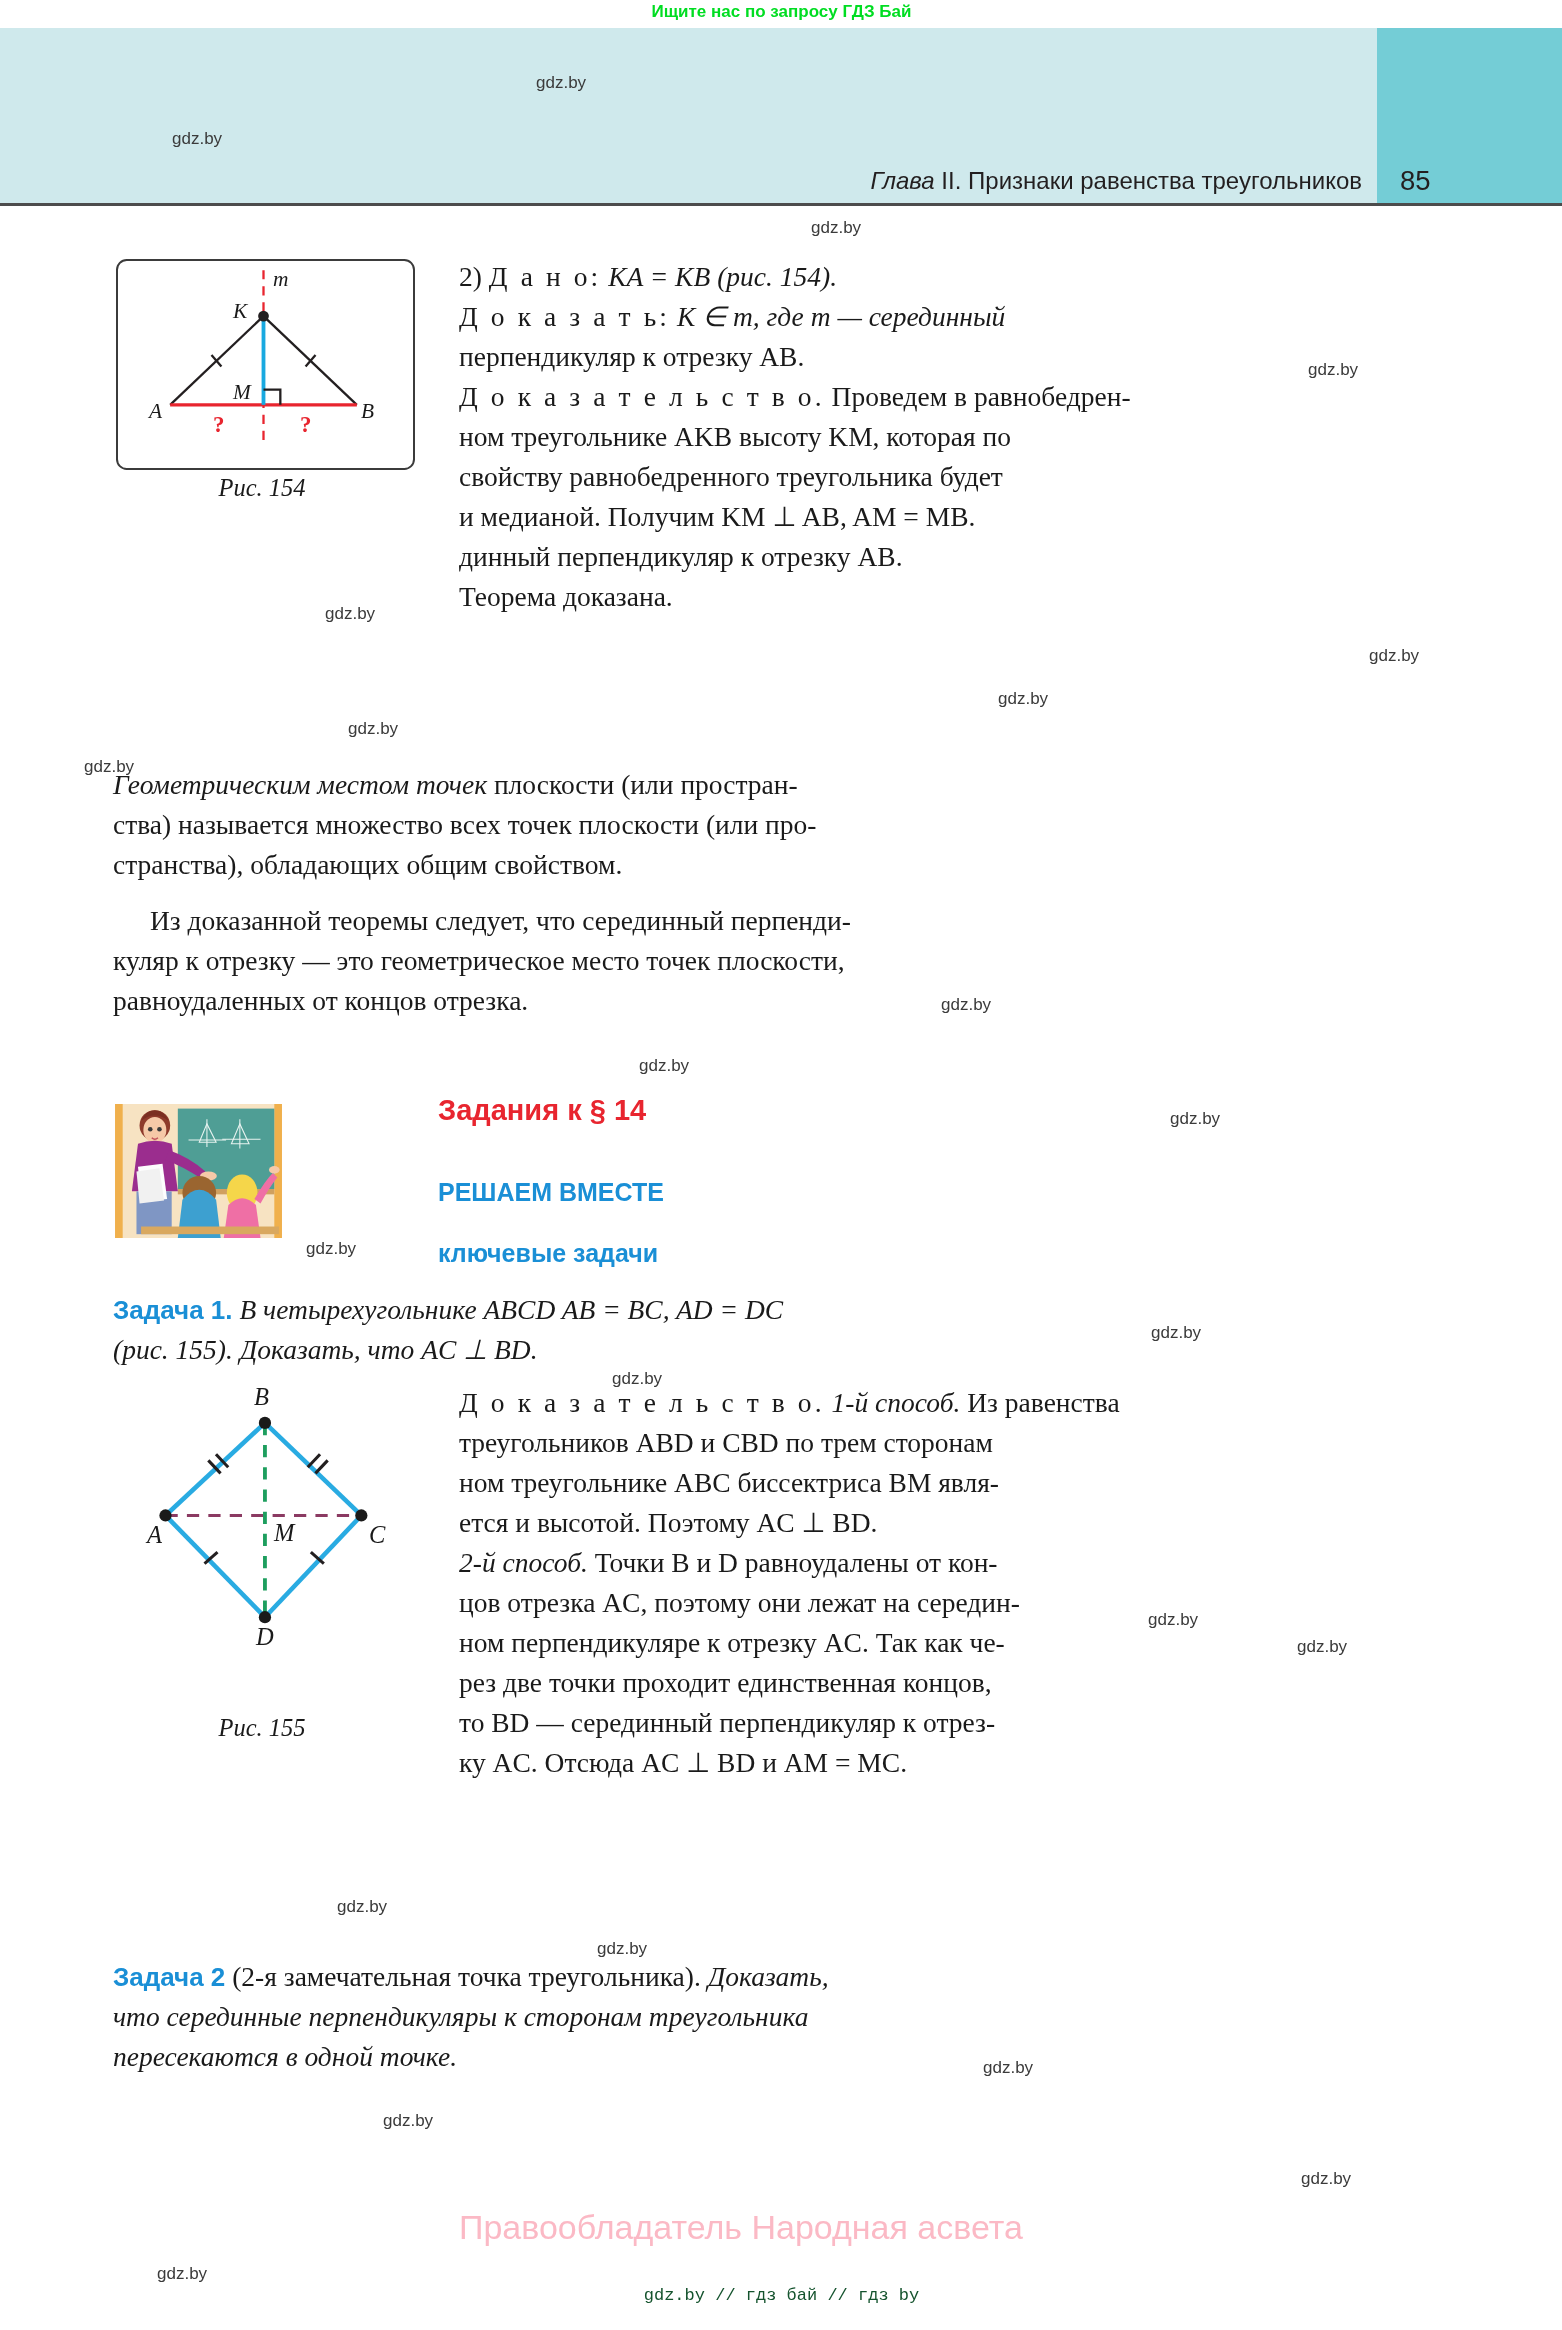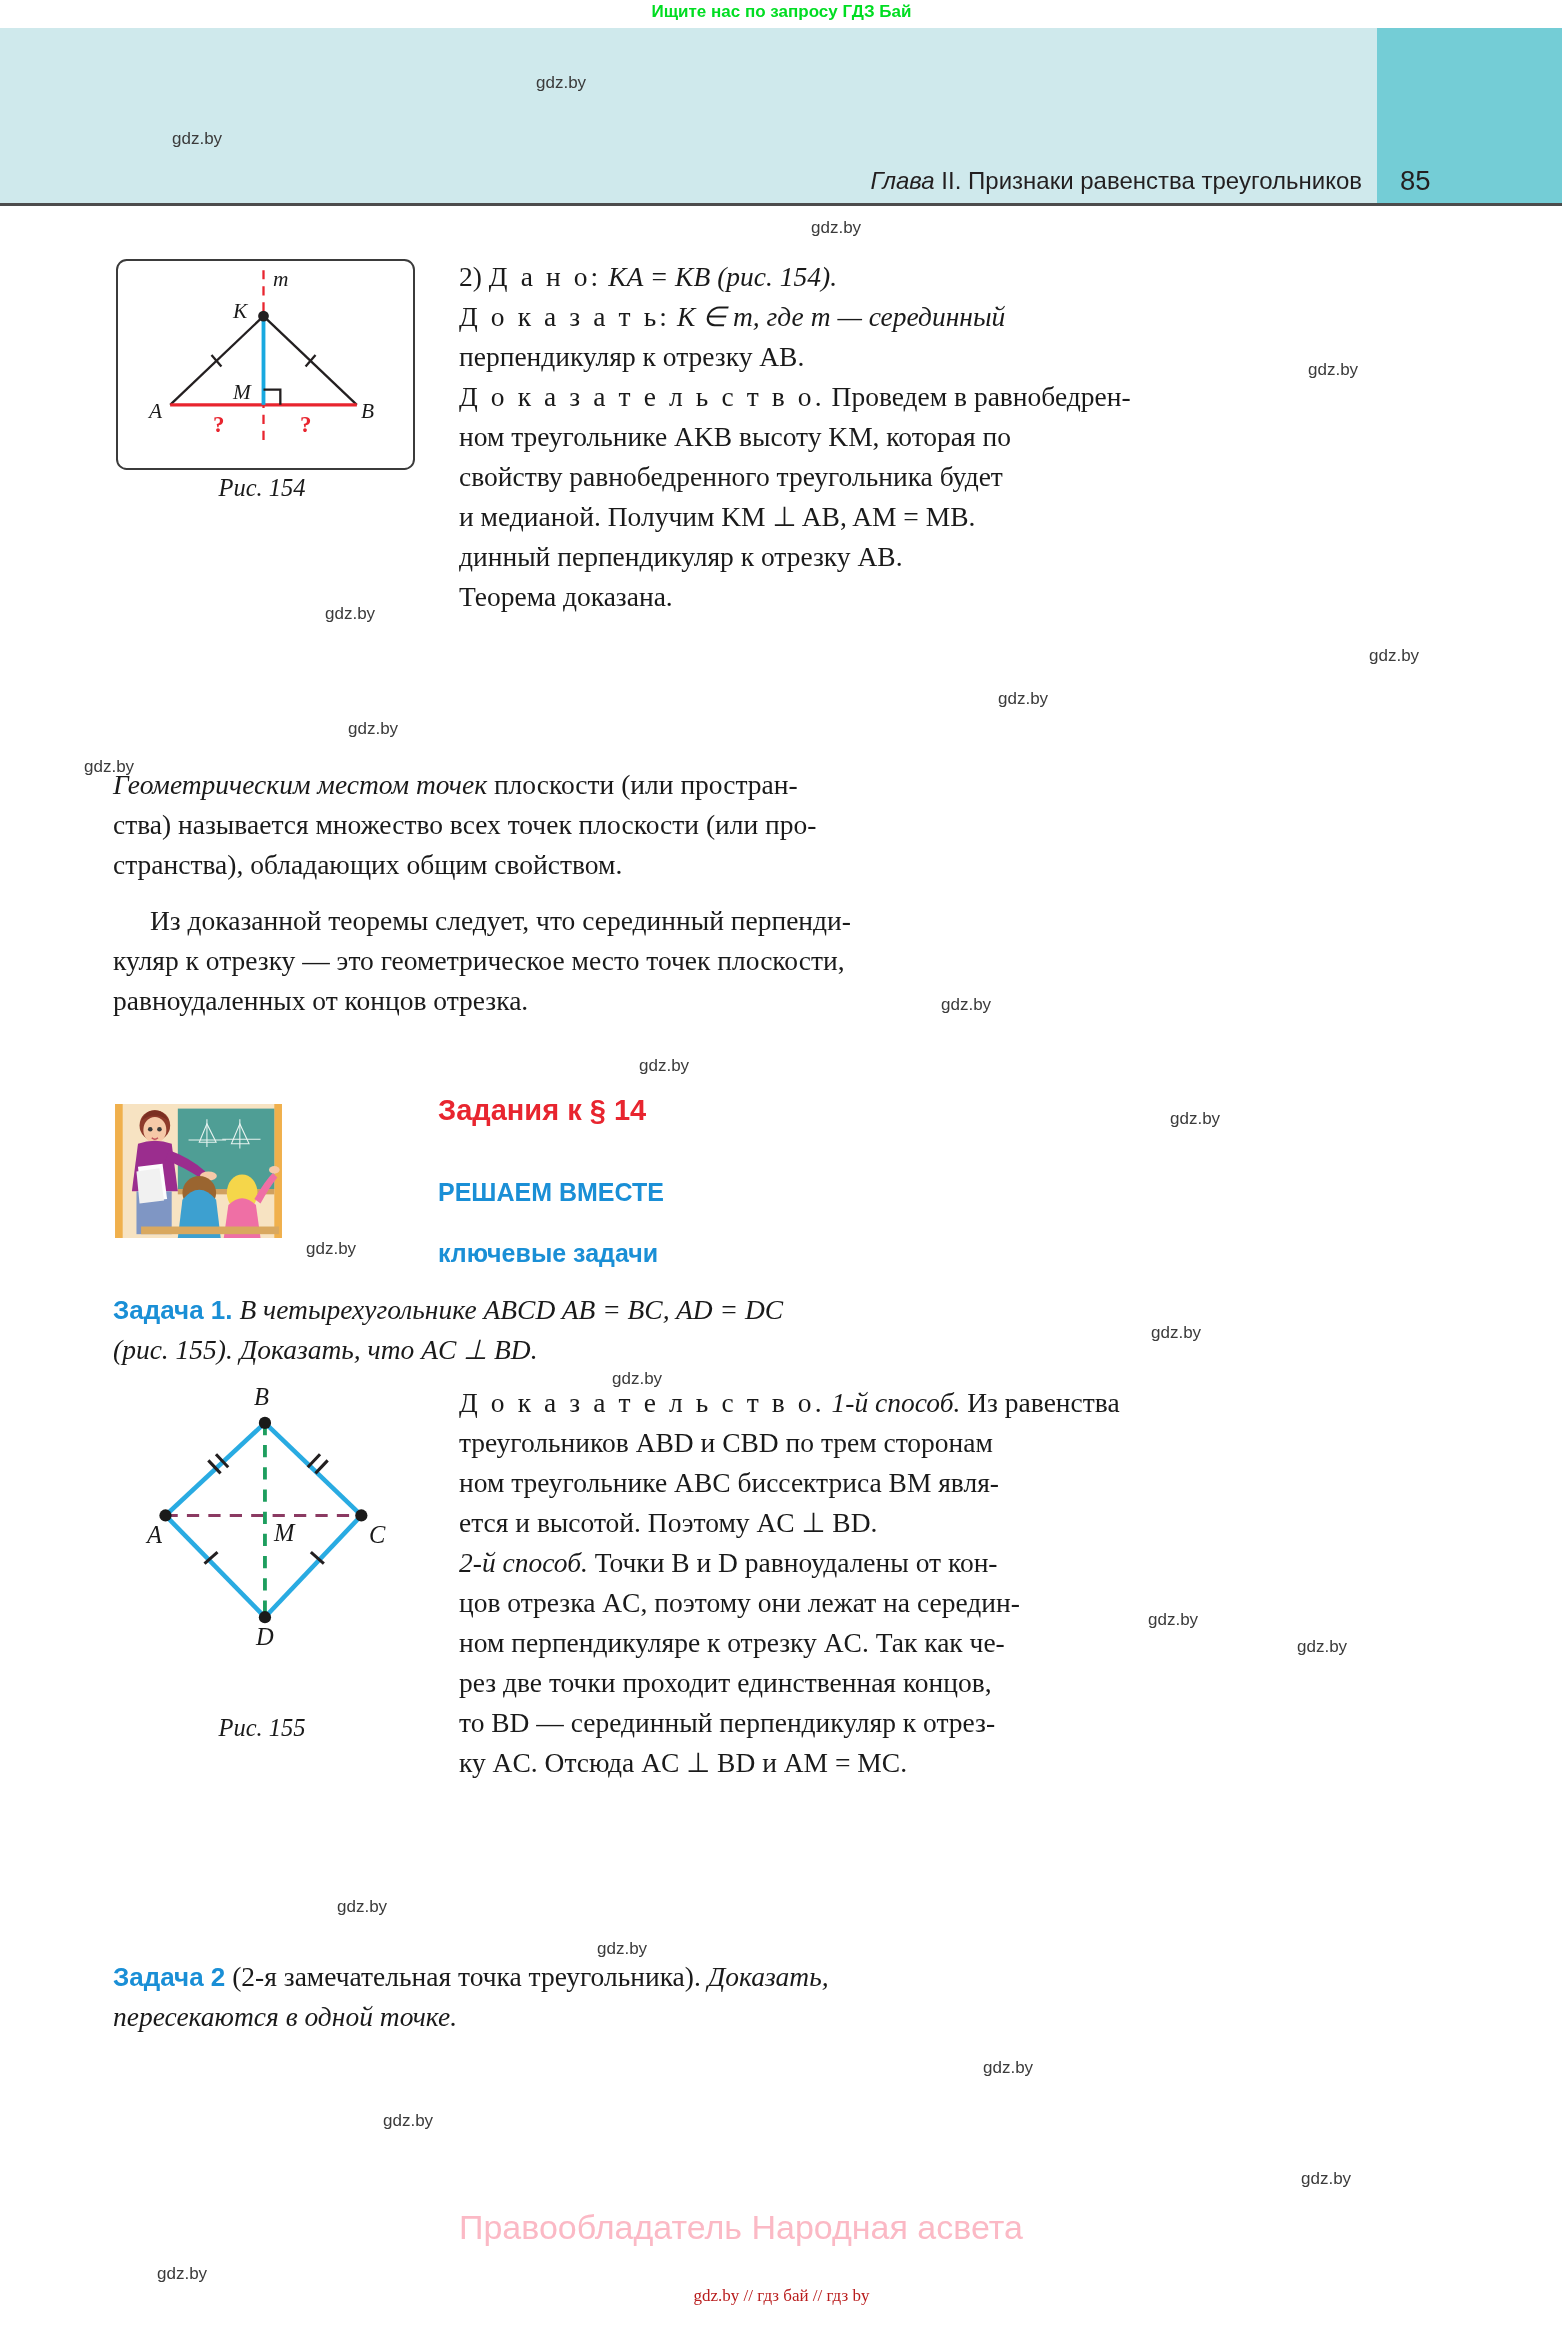--- a/index.html
+++ b/index.html
@@ -194,23 +194,23 @@
     font-size: 26px;
   }
 
   
   .footer-links {
     position: absolute;
     left: 0;
     top: 2286px;
     width: 1563px;
     text-align: center;
-    font-family: Liberation Serif, serif;
+    font-family: Liberation Mono, monospace;
     font-size: 17px;
-    color: #b91c1c;
+    color: #14532d;
   }
 </style>
 </head>
 <body>
 
 <div class="promo-line">Ищите нас по запросу ГДЗ Бай</div>
 
 <div class="header-band"></div>
 <div class="header-accent"></div>
 <div class="header-rule"></div>
@@ -365,20 +365,21 @@
   <div><span class="ital">2-й способ.</span><span> Точки B и D равноудалены от кон-</span></div>
   <div>цов отрезка AC, поэтому они лежат на середин-</div>
   <div>ном перпендикуляре к отрезку AC. Так как че-</div>
   <div>рез две точки проходит единственная концов,</div>
   <div>то BD — серединный перпендикуляр к отрез-</div>
   <div>ку AC. Отсюда AC ⊥ BD и AM = MC.</div>
 </div>
 
 <div class="full-width body-text" style="top:1957px;">
   <div><span class="task-label">Задача 2</span><span> (2-я замечательная точка треугольника). </span><span class="ital">Доказать,</span></div>
+  <div class="ital">что серединные перпендикуляры к сторонам треугольника</div>
   <div class="ital">пересекаются в одной точке.</div>
 </div>
 
 <div class="wm-pink" style="left:459px;top:2192px;margin-top:16px;">Правообладатель Народная асвета</div>
 <div class="footer-links">gdz.by  //  гдз бай  //  гдз by</div>
 
 <div id="watermark-layer">
     <div class="wm" style="left: 536px; top: 73px;">gdz.by</div>
     <div class="wm" style="left: 172px; top: 129px;">gdz.by</div>
     <div class="wm" style="left: 811px; top: 218px;">gdz.by</div>

